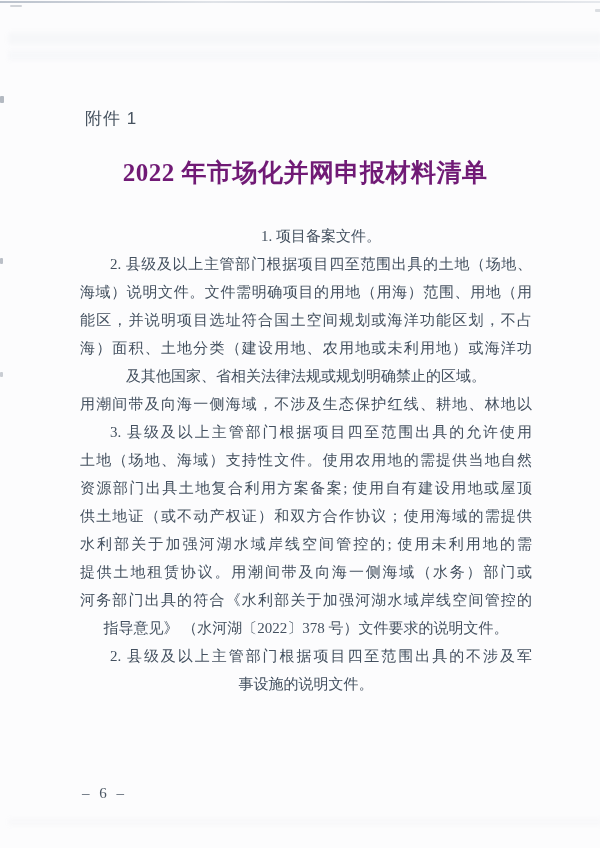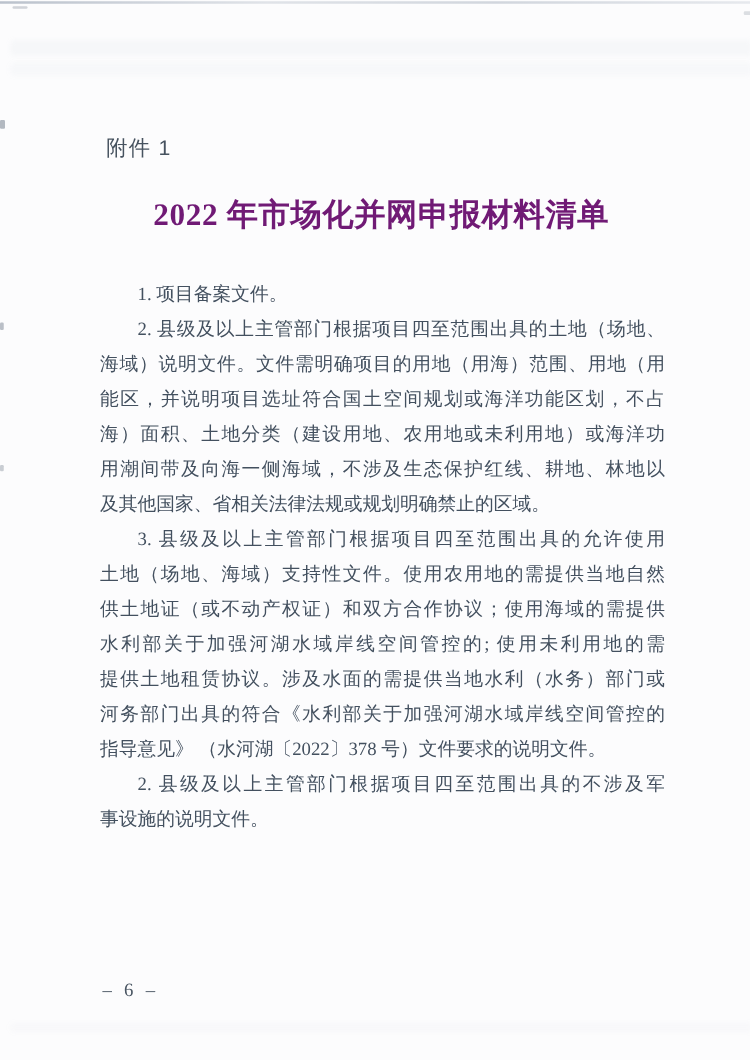--- a/index.html
+++ b/index.html
@@ -72,20 +72,21 @@
     left: 80px;
     top: 222px;
     width: 452px;
     font-size: 15px;
     color: #43505f;
   }
   .line {
     height: 28px;
     line-height: 28px;
     overflow: hidden;
+    text-align: center;
   }
   .line.justify {
     text-align: justify;
     text-align-last: justify;
   }
   .line.indent {
     text-indent: 30px;
   }
   .page-number {
     position: absolute;
@@ -114,27 +115,28 @@
   <div class="attachment-label">附件 1</div>
 
   <h1 class="doc-title">2022 年市场化并网申报材料清单</h1>
 
   <div class="doc-body">
       <div class="line indent">1. 项目备案文件。</div>
       <div class="line indent justify">2. 县级及以上主管部门根据项目四至范围出具的土地（场地、</div>
       <div class="line justify">海域）说明文件。文件需明确项目的用地（用海）范围、用地（用</div>
       <div class="line justify">能区，并说明项目选址符合国土空间规划或海洋功能区划，不占</div>
       <div class="line justify">海）面积、土地分类（建设用地、农用地或未利用地）或海洋功</div>
+      <div class="line">及其他国家、省相关法律法规或规划明确禁止的区域。</div>
       <div class="line justify">用潮间带及向海一侧海域，不涉及生态保护红线、耕地、林地以</div>
-      <div class="line">及其他国家、省相关法律法规或规划明确禁止的区域。</div>
       <div class="line indent justify">3. 县级及以上主管部门根据项目四至范围出具的允许使用</div>
       <div class="line justify">土地（场地、海域）支持性文件。使用农用地的需提供当地自然</div>
+      <div class="line justify">资源部门出具土地复合利用方案备案; 使用自有建设用地或屋顶</div>
       <div class="line justify">供土地证（或不动产权证）和双方合作协议；使用海域的需提供</div>
       <div class="line justify">水利部关于加强河湖水域岸线空间管控的; 使用未利用地的需</div>
-      <div class="line justify">提供土地租赁协议。涉及水面的需提供当地水利（水务）部门或</div>
+      <div class="line justify">提供土地租赁协议。用潮间带及向海一侧海域（水务）部门或</div>
       <div class="line justify">河务部门出具的符合《水利部关于加强河湖水域岸线空间管控的</div>
       <div class="line">指导意见》 （水河湖〔2022〕378 号）文件要求的说明文件。</div>
       <div class="line indent justify">2. 县级及以上主管部门根据项目四至范围出具的不涉及军</div>
       <div class="line">事设施的说明文件。</div>
     </div>
 
   <div class="page-number">– 6 –</div>
 </div>
 
 </body></html>

